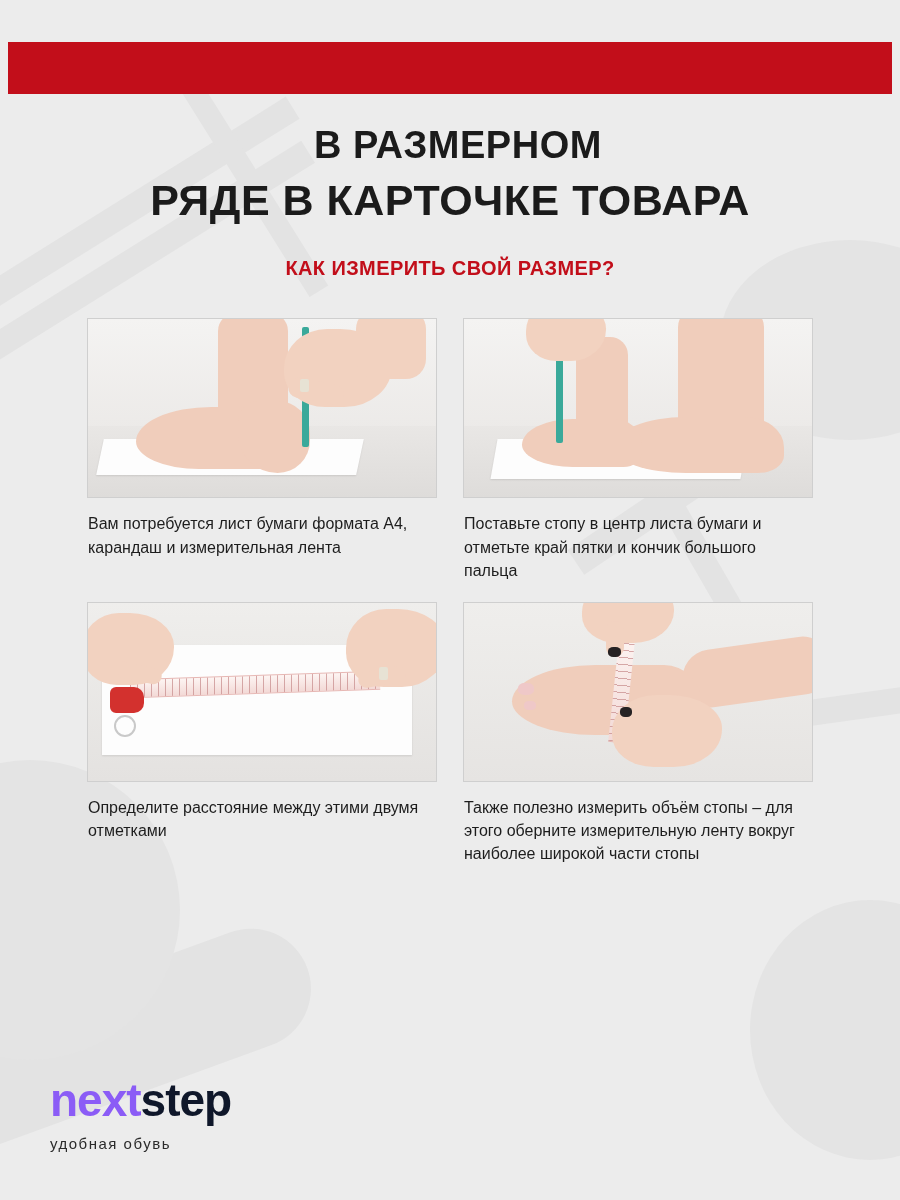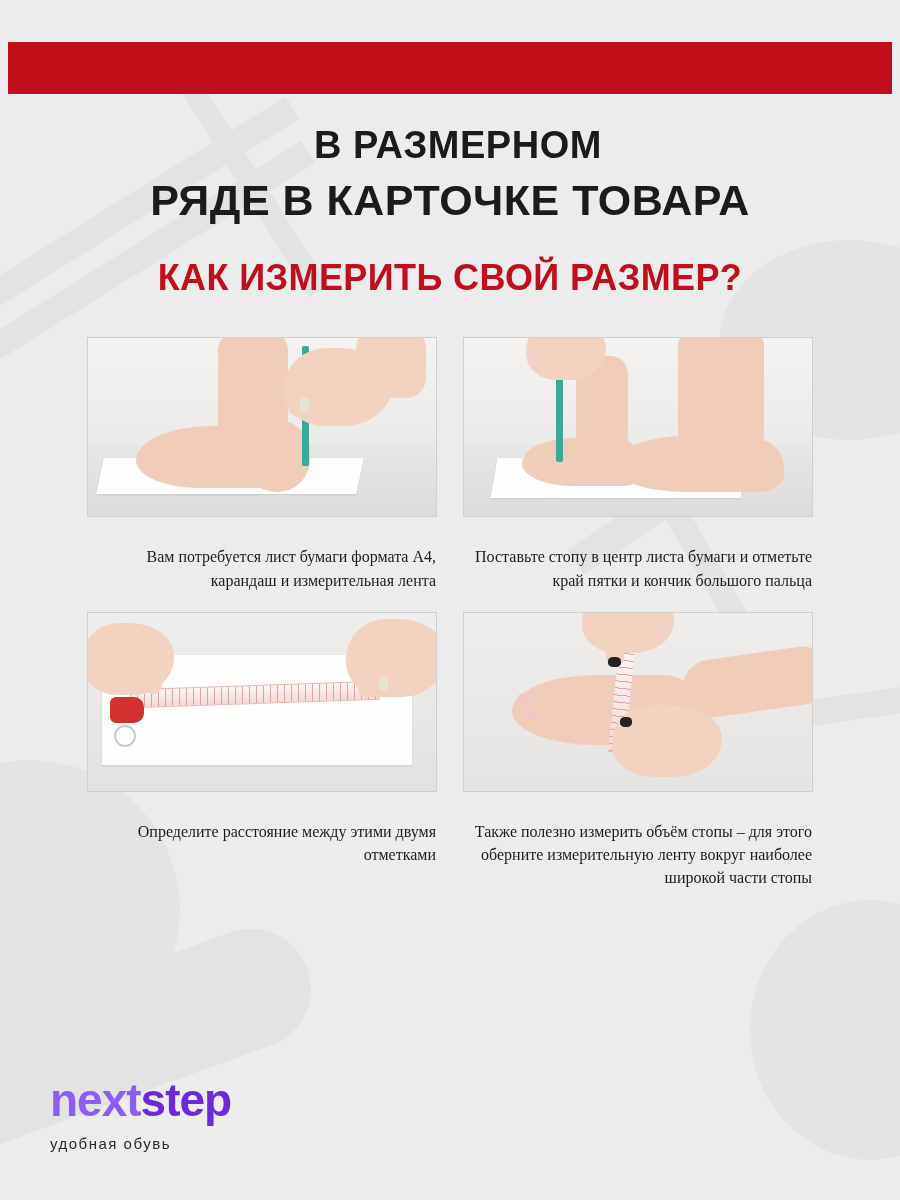--- a/index.html
+++ b/index.html
@@ -81,21 +81,21 @@
     font-weight: bold;
     letter-spacing: 0.5px;
     line-height: 1.35;
     text-transform: uppercase;
   }
   .question {
     position: relative;
     z-index: 2;
     text-align: center;
     color: #c20e1a;
-    font-size: 36px;
+    font-size: 20px;
     font-weight: bold;
     letter-spacing: 0.4px;
     margin-top: 28px;
     text-transform: uppercase;
   }
 
   
   .steps {
     position: relative;
     z-index: 2;
@@ -112,26 +112,25 @@
   }
   .photo {
     width: 100%;
     height: 178px;
     border: 1px solid #cfcfcf;
     position: relative;
     overflow: hidden;
     background: #f2f1f0;
   }
   .caption {
-    margin-top: 28px;
-    text-align: right;
+    margin-top: 14px;
+    text-align: left;
     font-size: 16px;
     line-height: 1.45;
     color: #1d1d1d;
-    font-family: Liberation Serif, serif;
   }
 
   
   .pwall {
     position: absolute; left: 0; top: 0; width: 100%; height: 62%;
     background: linear-gradient(180deg, #f4f3f2 0%, #eceae8 100%);
   }
   .pfloor {
     position: absolute; left: 0; bottom: 0; width: 100%; height: 40%;
     background: linear-gradient(180deg, #e9e7e5 0%, #dedcda 100%);
@@ -210,21 +209,21 @@
     bottom: 48px;
     z-index: 3;
   }
   .logo-word {
     font-size: 46px;
     font-weight: bold;
     letter-spacing: -1px;
     line-height: 1;
   }
   .logo-next { color: #8b5cf6; }
-  .logo-step { color: #6d28d9; }
+  .logo-step { color: #0f172a; }
   .logo-sub {
     margin-top: 12px;
     font-size: 15px;
     letter-spacing: 1.5px;
     color: #2b2b2b;
   }
 </style>
 </head>
 <body>
 

